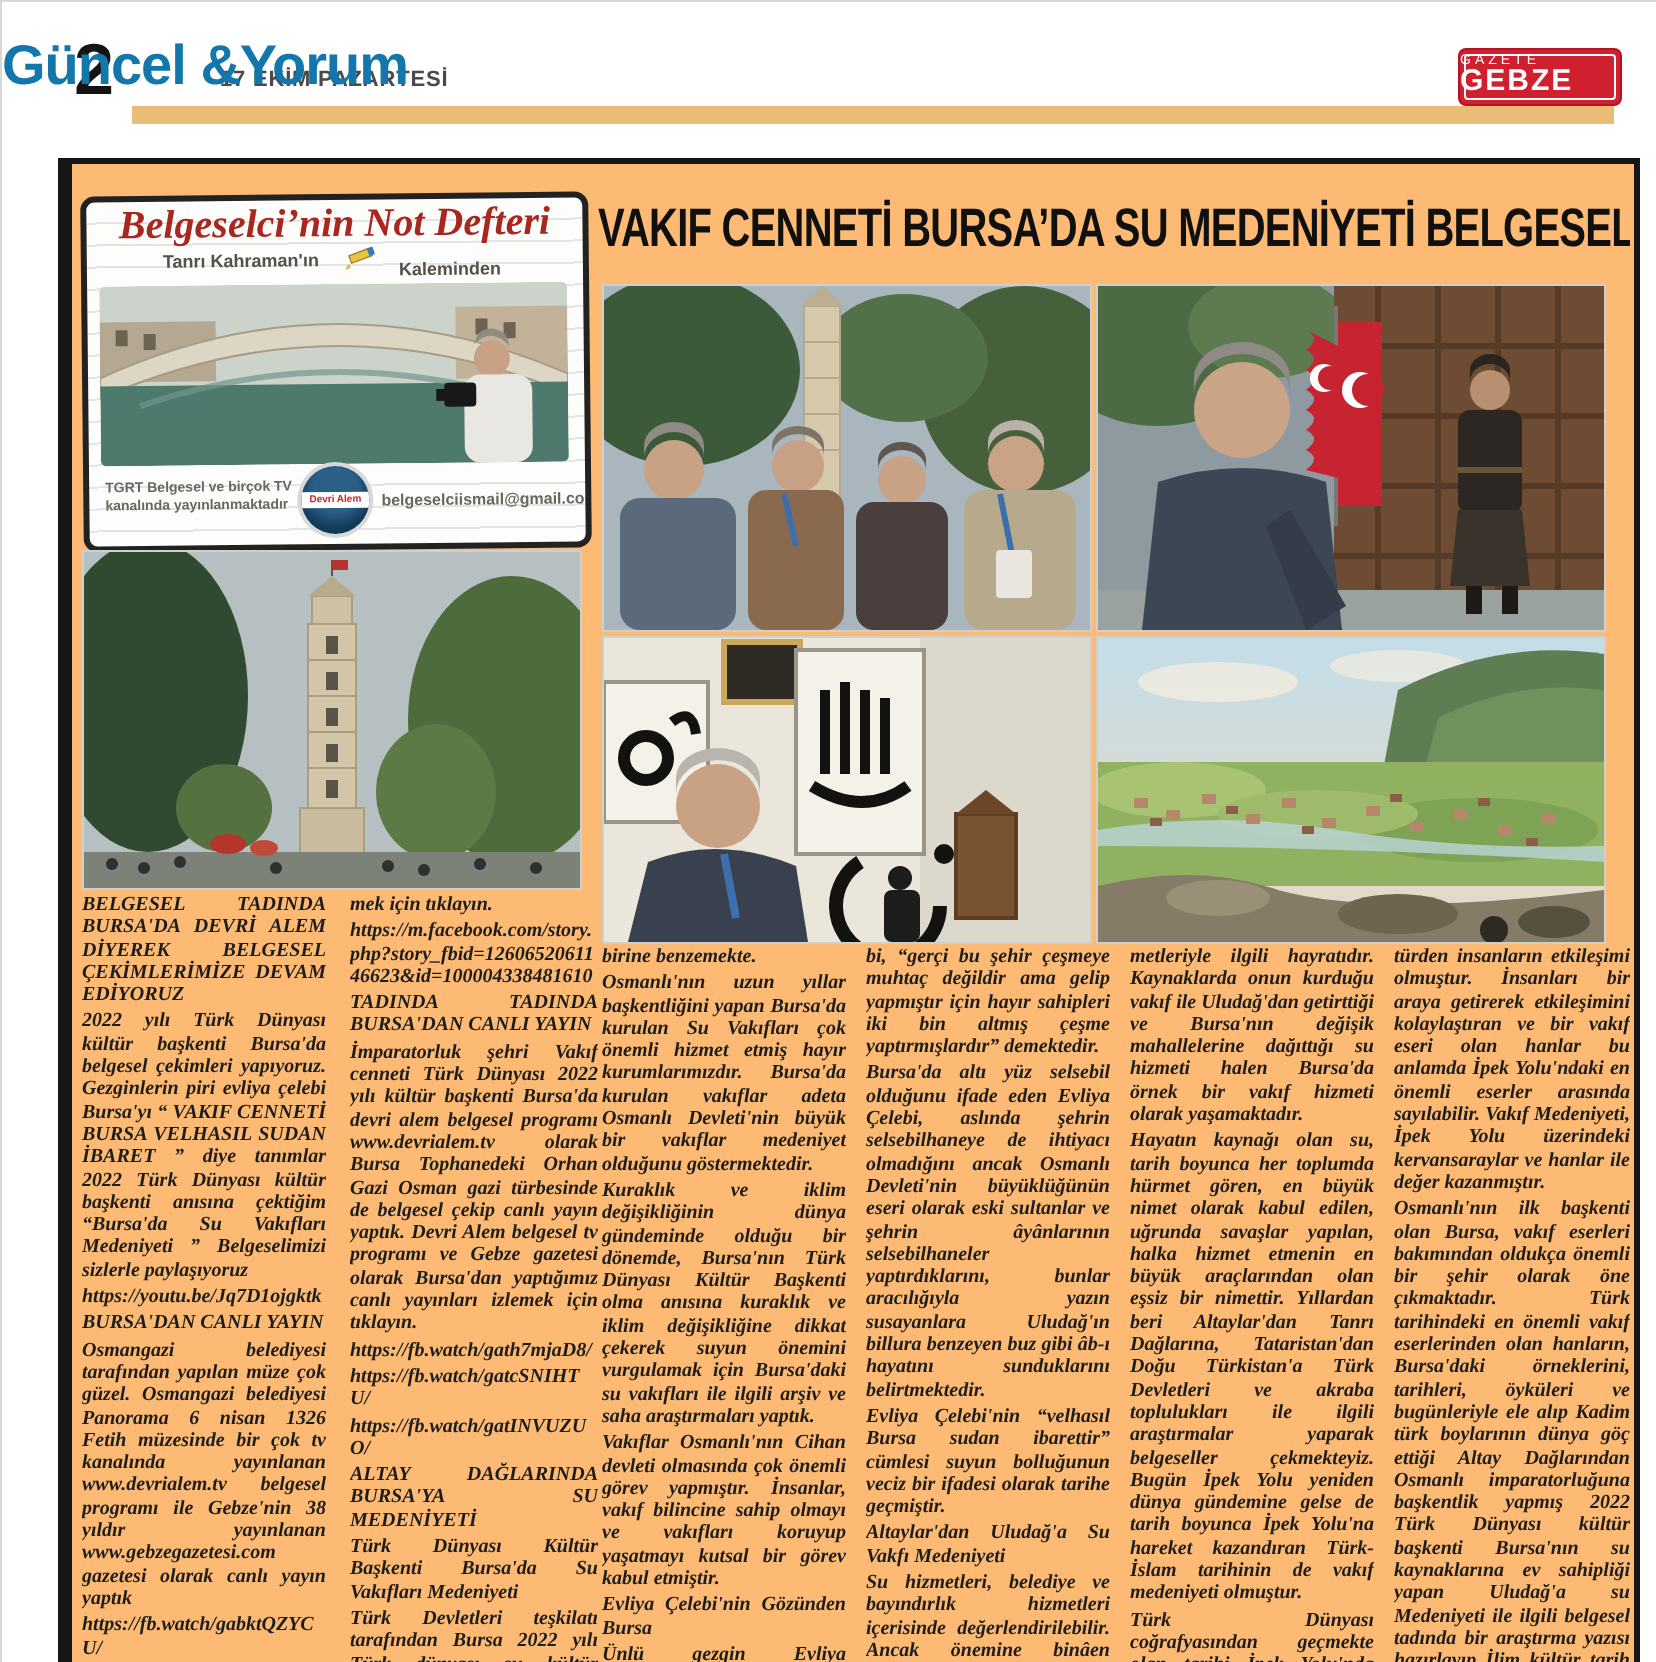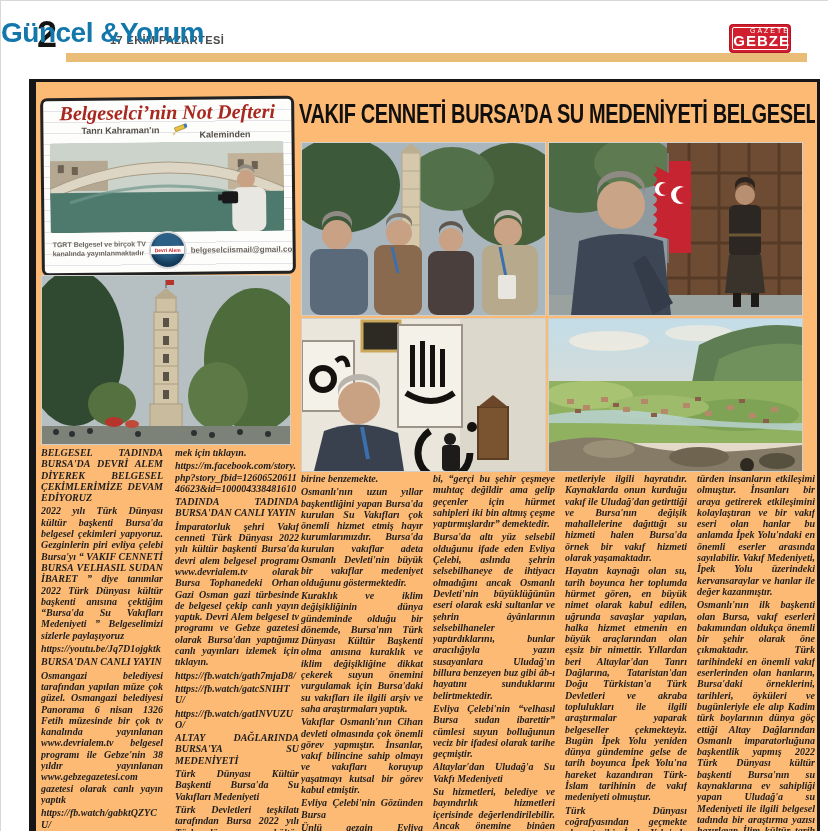--- a/index.html
+++ b/index.html
@@ -3,22 +3,22 @@
 <meta charset="utf-8">
 <style>
   html,body{margin:0;padding:0;background:#f3f3f1;}
   .page{position:relative;width:828px;height:831px;background:#ffffff;border:1px solid #d8d8d6;
         font-family:"Liberation Serif", serif;overflow:hidden;}
   
   .pagenum{position:absolute;left:36px;top:16px;font:bold 36px/1 "Liberation Sans",sans-serif;color:#141414;}
   .dateline{position:absolute;left:70px;top:34px;font:bold 11px/1 "Liberation Sans",sans-serif;color:#4a4a4a;letter-spacing:.4px;margin-left:39px;}
   .section-title{position:absolute;left:0;top:18px;width:828px;
         font:bold 28px/1 "Liberation Sans",sans-serif;color:#1377ac;letter-spacing:-.5px;}
-  .gebze-logo{position:absolute;left:729px;top:24px;width:60px;height:27px;background:#d01f2f;
-        border-radius:3px;box-shadow:0 0 0 1px #b31322;text-align:right;}
+  .gebze-logo{position:absolute;left:729px;top:24px;width:80px;height:27px;background:#d01f2f;
+        border-radius:3px;box-shadow:0 0 0 1px #b31322;text-align:left;}
   .gebze-logo .inner{position:absolute;left:2px;top:2px;right:2px;bottom:2px;border:1px solid #ffffff;border-radius:2px;}
   .logo-top{position:absolute;top:2px;left:0;width:100%;font:7px "Liberation Sans",sans-serif;color:#fff;letter-spacing:2px;}
   .logo-main{position:absolute;top:8px;left:0;width:100%;font:bold 15px/1 "Liberation Sans",sans-serif;color:#fff;letter-spacing:1px;}
   .orange-bar{position:absolute;left:65px;top:52px;width:741px;height:9px;background:#e9bd77;}
   
   .frame{position:absolute;left:28px;top:66px;width:781px;height:756px;background:#fdba74;
          border-top:3px solid #161616;border-right:3px solid #161616;border-bottom:3px solid #161616;border-left:7px solid #161616;margin-top:12px;}
   
   .notebox{position:absolute;left:5px;top:15px;width:248px;height:172px;background:#fdfdfb;
         border:3px solid #222;border-radius:7px;transform:rotate(-.6deg);
@@ -331,21 +331,21 @@
       </div>
     <div class="textcol c3">
         <div class="blk p">birine benzemekte.</div>
         <div class="blk p">Osmanlı'nın uzun yıllar başkentliğini yapan Bursa'da kurulan Su Vakıfları çok önemli hizmet etmiş hayır kurumlarımızdır. Bursa'da kurulan vakıflar adeta Osmanlı Devleti'nin büyük bir vakıflar medeniyet olduğunu göstermektedir.</div>
         <div class="blk p">Kuraklık ve iklim değişikliğinin dünya gündeminde olduğu bir dönemde, Bursa'nın Türk Dünyası Kültür Başkenti olma anısına kuraklık ve iklim değişikliğine dikkat çekerek suyun önemini vurgulamak için Bursa'daki su vakıfları ile ilgili arşiv ve saha araştırmaları yaptık.</div>
         <div class="blk p">Vakıflar Osmanlı'nın Cihan devleti olmasında çok önemli görev yapmıştır. İnsanlar, vakıf bilincine sahip olmayı ve vakıfları koruyup yaşatmayı kutsal bir görev kabul etmiştir.</div>
         <div class="blk p">Evliya Çelebi'nin Gözünden Bursa</div>
         <div class="blk p">Ünlü gezgin Evliya Çelebi'nin Bursa su vakıfları ile ilgili söyledikleri önemli. Bursa'daki vakıf çeşmelerden söz eden Evliya Çele-</div>
       </div>
     <div class="textcol c4">
-        <div class="blk p">bi, “gerçi bu şehir çeşmeye muhtaç değildir ama gelip geçenler için hürmet sahipleri iki bin altmış çeşme yaptırmışlardır” demektedir.</div>
+        <div class="blk p">bi, “gerçi bu şehir çeşmeye muhtaç değildir ama gelip yapmıştır için hayır sahipleri iki bin altmış çeşme yaptırmışlardır” demektedir.</div>
         <div class="blk p">Bursa'da altı yüz selsebil olduğunu ifade eden Evliya Çelebi, aslında şehrin selsebilhaneye de ihtiyacı olmadığını ancak Osmanlı Devleti'nin büyüklüğünün eseri olarak eski sultanlar ve şehrin âyânlarının selsebilhaneler yaptırdıklarını, bunlar aracılığıyla yazın susayanlara Uludağ'ın billura benzeyen buz gibi âb-ı hayatını sunduklarını belirtmektedir.</div>
         <div class="blk p">Evliya Çelebi'nin “velhasıl Bursa sudan ibarettir” cümlesi suyun bolluğunun veciz bir ifadesi olarak tarihe geçmiştir.</div>
         <div class="blk p">Altaylar'dan Uludağ'a Su Vakfı Medeniyeti</div>
         <div class="blk p">Su hizmetleri, belediye ve bayındırlık hizmetleri içerisinde değerlendirilebilir. Ancak önemine binâen Bursa'da su hizmetleri vakfı ayrı bir başlık altında ele alınmıştır. Zira Abdülaziz Efendi'nin Bursa da kurduğu su vakıfları denildiğinde akla ilk gelen onun su hiz-</div>
       </div>
     <div class="textcol c5">
         <div class="blk p">metleriyle ilgili hayratıdır. Kaynaklarda onun kurduğu vakıf ile Uludağ'dan getirttiği ve Bursa'nın değişik mahallelerine dağıttığı su hizmeti halen Bursa'da örnek bir vakıf hizmeti olarak yaşamaktadır.</div>
         <div class="blk p">Hayatın kaynağı olan su, tarih boyunca her toplumda hürmet gören, en büyük nimet olarak kabul edilen, uğrunda savaşlar yapılan, halka hizmet etmenin en büyük araçlarından olan eşsiz bir nimettir. Yıllardan beri Altaylar'dan Tanrı Dağlarına, Tataristan'dan Doğu Türkistan'a Türk Devletleri ve akraba toplulukları ile ilgili araştırmalar yaparak belgeseller çekmekteyiz. Bugün İpek Yolu yeniden dünya gündemine gelse de tarih boyunca İpek Yolu'na hareket kazandıran Türk-İslam tarihinin de vakıf medeniyeti olmuştur.</div>
         <div class="blk p">Türk Dünyası coğrafyasından geçmekte olan tarihi İpek Yolu'nda sadece ipek ve baharat taşınmamış, aynı zamanda kültür ve sanat da taşınmıştır. Bunda en büyük etken de tabii ki farklı kül-</div>
       </div>

